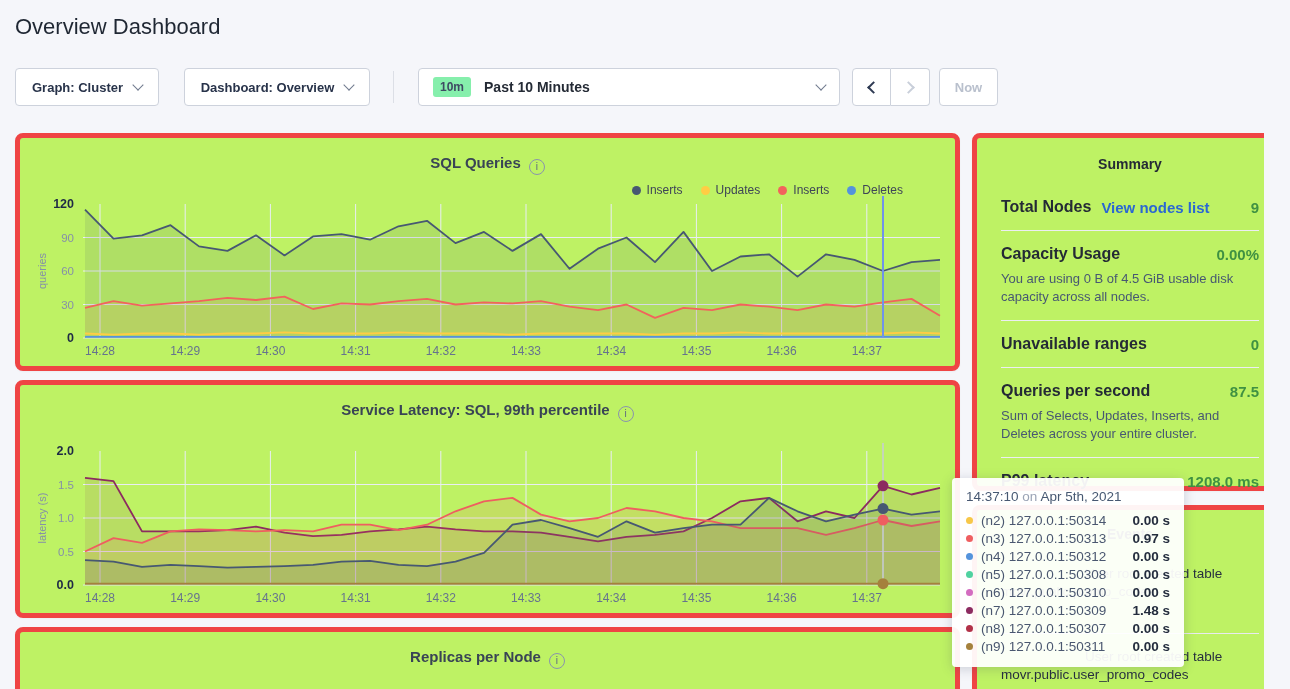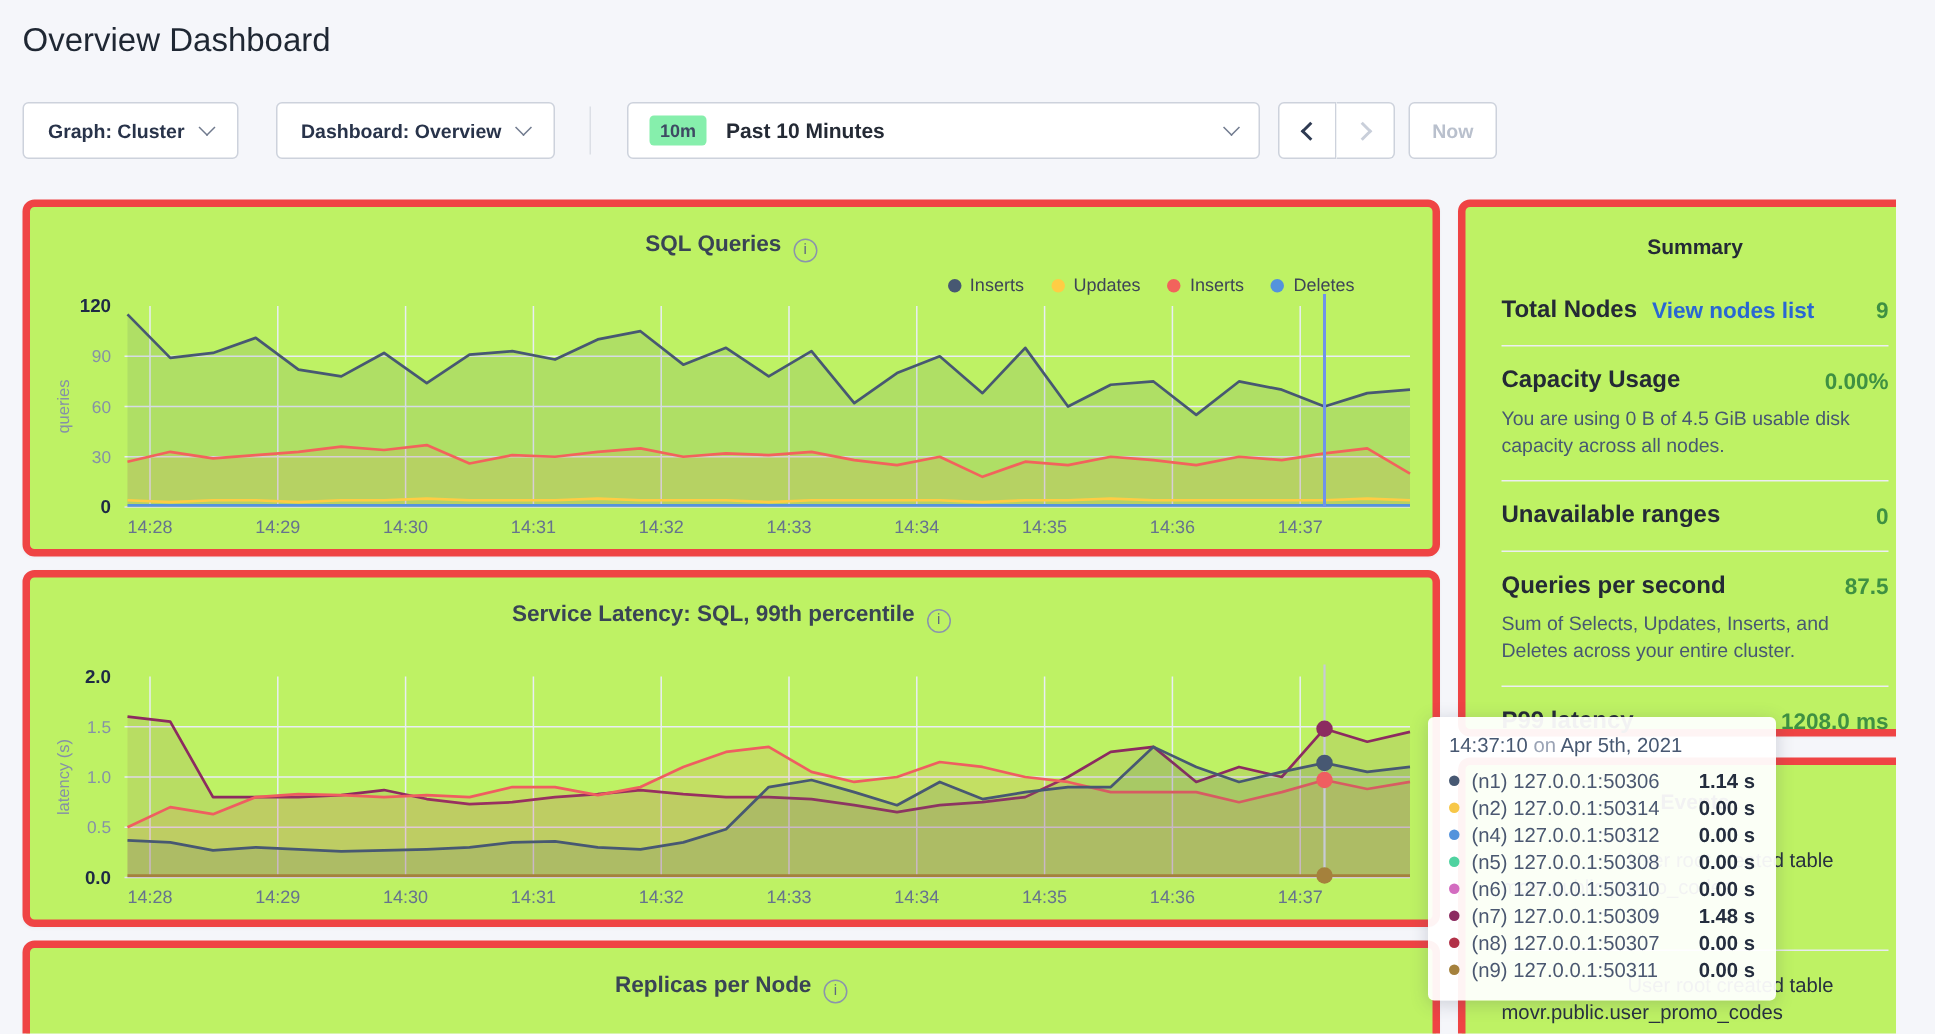--- a/index.html
+++ b/index.html
@@ -283,28 +283,28 @@
   </div>
 
   <div id="chart-tooltip">
     <div class="tt-head">
       <span>14:37:10</span>
       <span class="tt-on">on</span>
       <span>Apr 5th, 2021</span>
     </div>
     <div id="tt-rows">
         <div class="tt-row">
-          <i class="tt-dot" style="background: rgb(71, 88, 114);"></i>
-          <span>(n1) 127.0.0.1:50306</span>
-          <span class="tt-val">1.14 s</span>
-        </div>
-        <div class="tt-row">
           <i class="tt-dot" style="background: rgb(247, 199, 72);"></i>
           <span>(n2) 127.0.0.1:50314</span>
           <span class="tt-val">0.00 s</span>
+        </div>
+        <div class="tt-row">
+          <i class="tt-dot" style="background: rgb(239, 94, 96);"></i>
+          <span>(n3) 127.0.0.1:50313</span>
+          <span class="tt-val">0.97 s</span>
         </div>
         <div class="tt-row">
           <i class="tt-dot" style="background: rgb(84, 147, 220);"></i>
           <span>(n4) 127.0.0.1:50312</span>
           <span class="tt-val">0.00 s</span>
         </div>
         <div class="tt-row">
           <i class="tt-dot" style="background: rgb(80, 210, 160);"></i>
           <span>(n5) 127.0.0.1:50308</span>
           <span class="tt-val">0.00 s</span>

